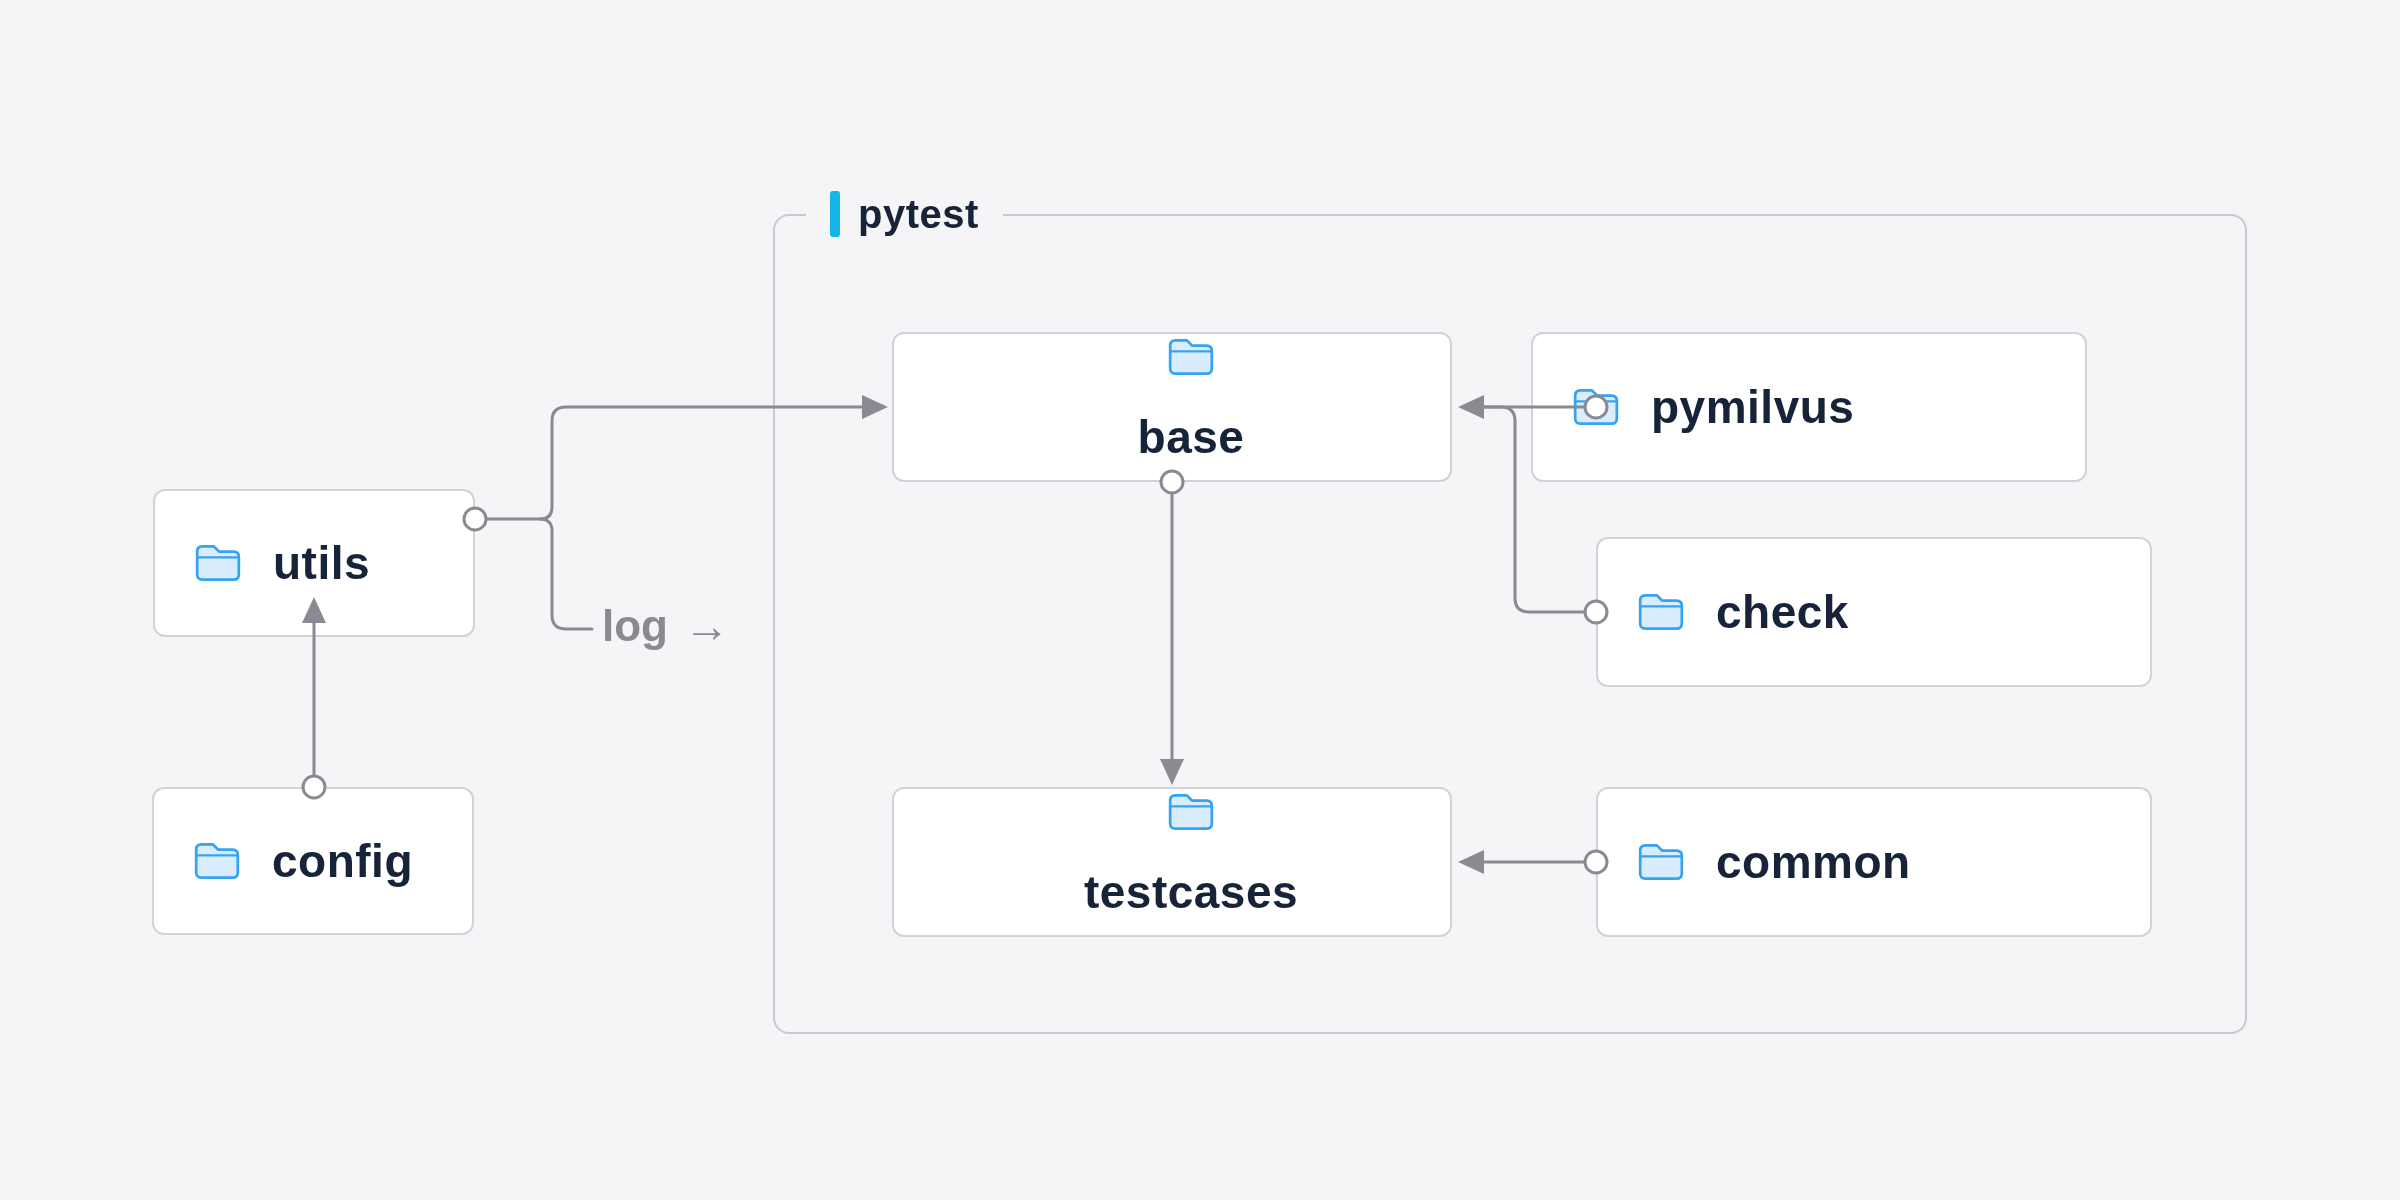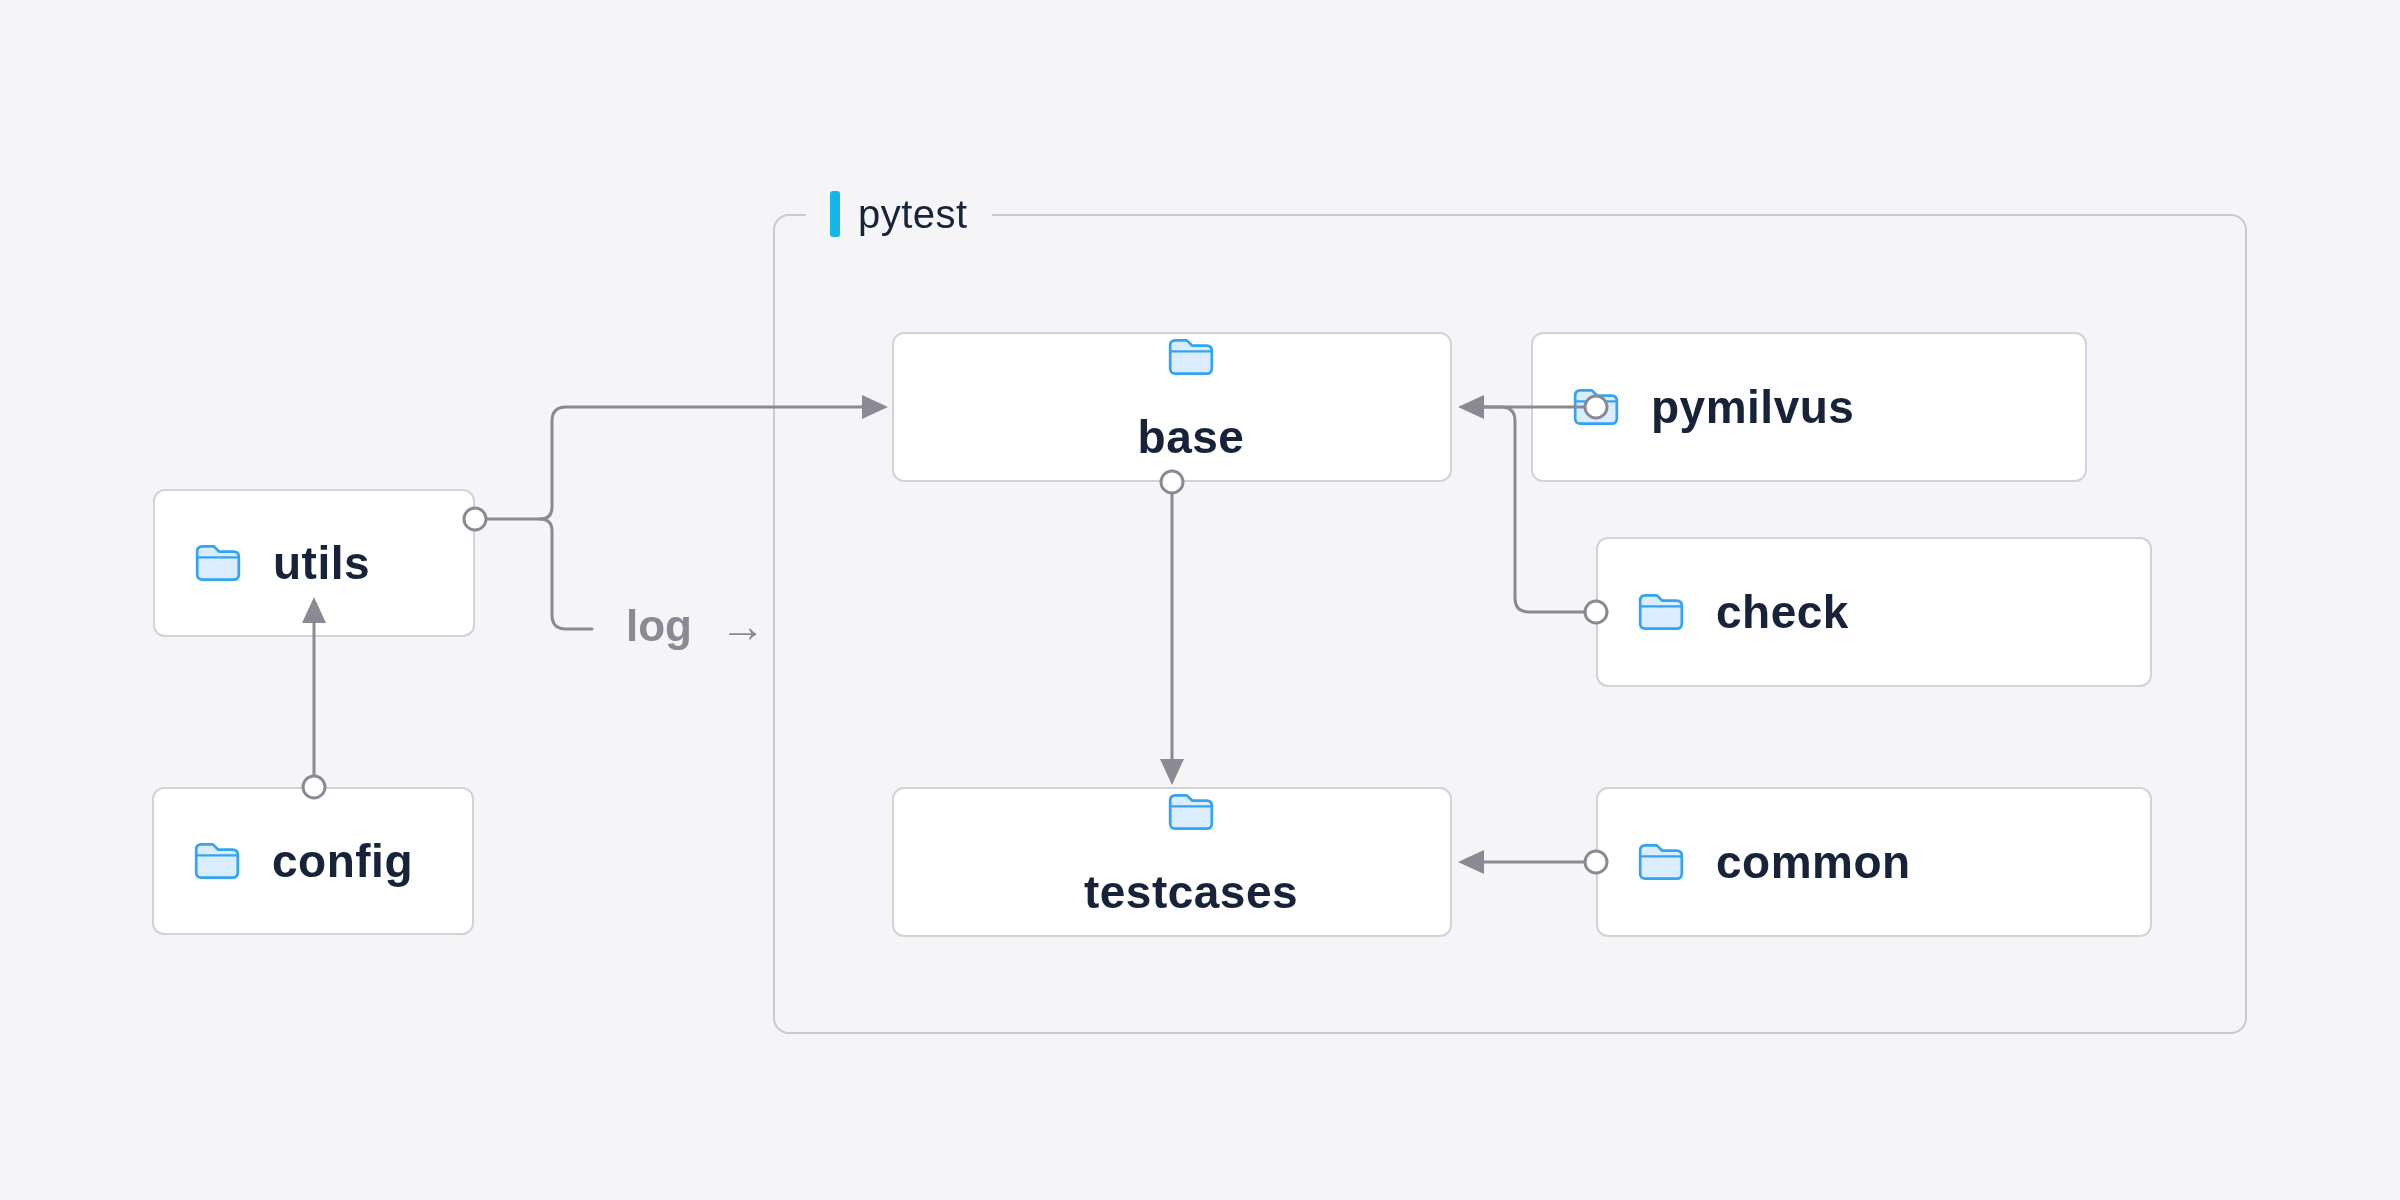--- a/index.html
+++ b/index.html
@@ -28,21 +28,21 @@
     background: #f5f5f7;
     z-index: 3;
   }
   .accent-bar {
     display: inline-block;
     width: 10px; height: 46px;
     border-radius: 3px;
     background: #14b6ea;
   }
   .group-label-text {
-    font-size: 40px; font-weight: 400; color: #172338;
+    font-size: 40px; font-weight: 700; color: #172338;
     letter-spacing: 0.5px;
   }
 
   
   .node {
     position: absolute;
     height: 150px;
     background: #ffffff;
     border: 2px solid #d2d2d8;
     border-radius: 12px;
@@ -69,24 +69,24 @@
     stroke: #8a8a93; stroke-width: 3; fill: none;
     stroke-linecap: round;
   }
   .arrowhead { fill: #8a8a93; stroke: none; }
   .dot { fill: #ffffff; stroke: #8a8a93; stroke-width: 3; }
 
   
   .edge-label {
     position: absolute;
     left: 602px; top: 599px;
-    display: flex; align-items: center; gap: 28px;
+    display: flex; align-items: center; gap: 16px;
     z-index: 5;
     color: #8a8a93;
-    font-size: 44px; font-weight: 600; margin-left: 24px;
+    font-size: 44px; font-weight: 600;
   }
   .arrow-glyph { font-size: 46px; font-weight: 400; }
 </style>
 </head>
 <body>
 
 <div class="canvas">
 
   <svg class="wires" viewBox="0 0 2400 1200" aria-hidden="true">
 

